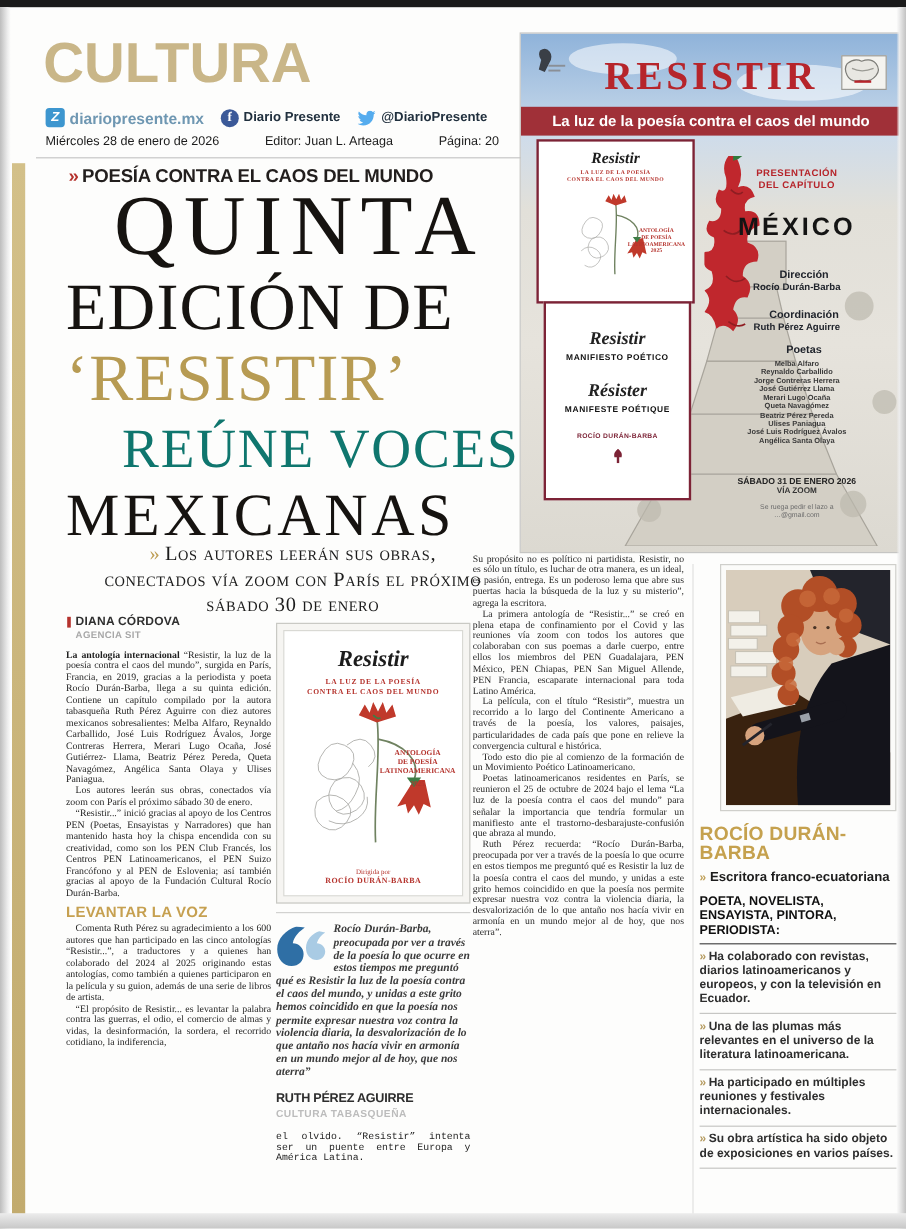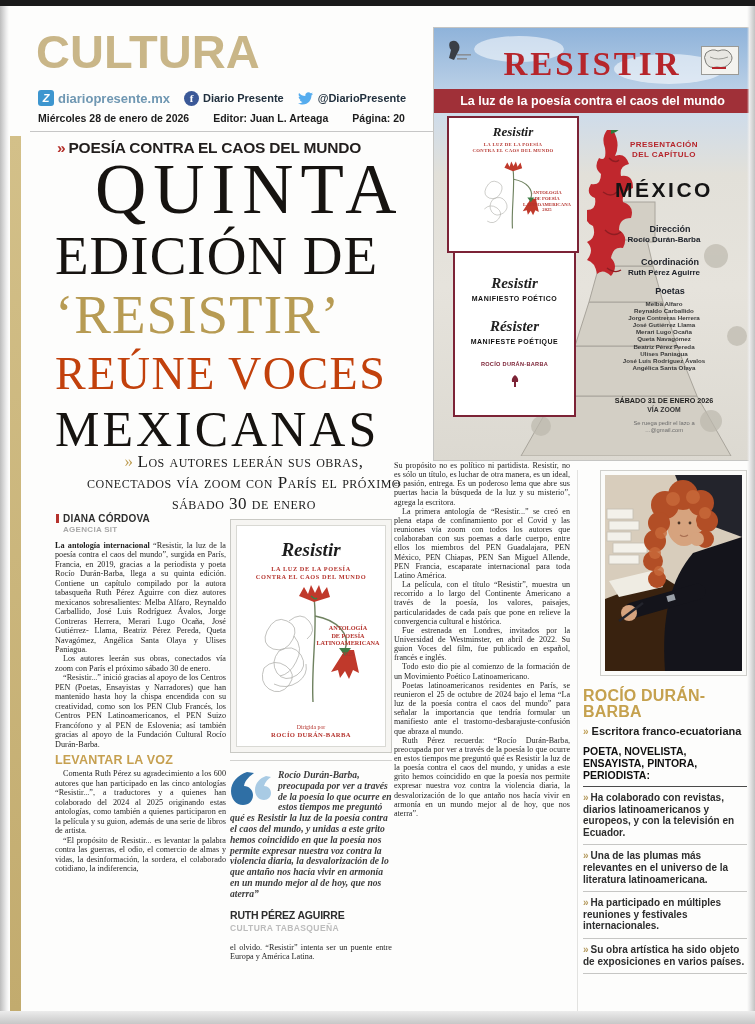--- a/index.html
+++ b/index.html
@@ -20,33 +20,33 @@
            letter-spacing:0px;color:#c9b688;}
   .social{position:absolute;left:38px;top:89px;display:flex;align-items:center;gap:14px;height:18px;}
   .social .grp{display:flex;align-items:center;gap:4px;}
   .dp-logo{width:16px;height:16px;background:#3d96cf;border-radius:3px;color:#fff;
            font-weight:800;font-style:italic;font-size:11px;display:flex;align-items:center;justify-content:center;}
   .dp-name{font-weight:700;font-size:13px;color:#6f97b2;}
   .fb-icon{width:15px;height:15px;border-radius:50%;background:#3b5998;color:#fff;font-weight:800;
            font-size:11px;display:flex;align-items:center;justify-content:center;font-family:"Liberation Serif",serif;}
   .soc-label{font-weight:800;font-size:11px;color:#21303e;}
   .tw-icon{width:16px;height:14px;display:flex;align-items:center;}
-  .dateline{position:absolute;left:38px;top:112px;display:flex;gap:24px;font-size:10.5px;
-            font-weight:700;color:#1c1c1c;}
+  .dateline{position:absolute;left:38px;top:112px;display:flex;gap:38px;font-size:10.5px;
+            font-weight:400;color:#1c1c1c;}
   .mastrule{position:absolute;left:30px;top:131px;width:716px;height:1px;background:#c6c6c6;}
   
   .kicker{position:absolute;left:57px;top:139px;font-size:15.5px;font-weight:800;color:#221e1d;
           letter-spacing:-0.2px;}
   .kicker .chev{color:#b5322d;margin-right:3px;}
   .headline{position:absolute;left:55px;top:156px;width:378px;font-family:"Liberation Serif",serif;
             color:#161310;}
   .hl1{font-size:71px;line-height:0.94;letter-spacing:7px;margin-left:40px;}
   .hl2{font-size:55px;line-height:1.0;letter-spacing:1px;margin-top:5px;}
   .hl3{font-size:55px;line-height:1.0;letter-spacing:1px;margin-top:4px;color:#b79b53;}
-  .hl4{font-size:46px;line-height:1.0;letter-spacing:1.5px;margin-top:9px;color:#c2410c;}
+  .hl4{font-size:46px;line-height:1.0;letter-spacing:1.5px;margin-top:9px;color:#0f766e;text-align:right;}
   .hl5{font-size:50px;line-height:1.0;letter-spacing:3px;margin-top:7px;}
   .subhead{position:absolute;left:55px;top:451px;width:378px;text-align:center;
            font-family:"Liberation Serif",serif;font-variant:small-caps;font-weight:400;
            font-size:17px;line-height:21px;color:#1b1b1b;letter-spacing:0.5px;}
   .subhead .chev{color:#bf9f56;margin-right:4px;}
   .byline{position:absolute;left:56px;top:513px;display:flex;gap:4px;}
   .byline .bar{width:3px;height:9px;background:#b5322d;margin-top:1px;}
   .by-name{font-size:10px;font-weight:700;color:#2f2f2f;letter-spacing:0.2px;}
   .by-agency{font-size:8px;font-weight:700;color:#a8a8a8;letter-spacing:0.3px;margin-top:1px;}
   
@@ -78,21 +78,21 @@
              font-family:"Liberation Serif",serif;}
   .cv-credit .c1{font-size:5.8px;}
   .cv-credit .c2{font-size:6.6px;font-weight:700;letter-spacing:0.4px;margin-top:1px;}
   .q-rule{margin-top:7px;border-top:1px solid #d2d2d0;}
   .quote{margin-top:9px;}
   .q-icon{float:left;margin:2px 6px 2px 0;}
   .q-text{font-family:"Liberation Serif",serif;font-style:italic;font-weight:700;
           font-size:9.6px;line-height:10.8px;color:#3c3c3c;text-align:left;}
   .q-author{margin-top:9px;font-size:10.5px;font-weight:800;color:#2d2d2d;letter-spacing:-0.2px;}
   .q-role{margin-top:2px;font-size:8.5px;font-weight:700;color:#bcbcbc;letter-spacing:0.4px;}
-  .q-cont{margin-top:10px;width:162px;}
+  .q-cont{margin-top:10px;width:162px;font-family:Liberation Mono, monospace;}
   
   .poster{position:absolute;left:433px;top:27px;width:317px;height:432px;overflow:hidden;
           border:1px solid #c5c5c3;
           background:linear-gradient(180deg,#8fb3da 0%,#b9cfe6 14%,#cfdcea 20%,#e2e0d9 34%,#e6e3dc 60%,#dcd9d1 100%);}
   .p-cloud{position:absolute;border-radius:50%;background:rgba(255,255,255,0.55);}
   .p-title{position:absolute;left:0;right:0;top:18px;text-align:center;
            font-family:"Liberation Serif",serif;font-size:33px;font-weight:800;
            color:#b6252b;letter-spacing:3px;}
   .p-band{position:absolute;left:0;right:0;top:61px;height:24px;background:#a03038;
           color:#fff;font-size:12.5px;font-weight:700;text-align:center;line-height:24px;}
@@ -191,21 +191,21 @@
       <div class="by-agency">AGENCIA SIT</div>
     </div>
   </div>
 
   <div class="col1 bodytext">
     <p class="flush"><span class="lead">La antología internacional</span><span> “Resistir, la luz de la poesía contra el caos del mundo”, surgida en París, Francia, en 2019, gracias a la periodista y poeta Rocío Durán-Barba, llega a su quinta edición. Contiene un capítulo compilado por la autora tabasqueña Ruth Pérez Aguirre con diez autores mexicanos sobresalientes: Melba Alfaro, Reynaldo Carballido, José Luis Rodríguez Ávalos, Jorge Contreras Herrera, Merari Lugo Ocaña, José Gutiérrez- Llama, Beatriz Pérez Pereda, Queta Navagómez, Angélica Santa Olaya y Ulises Paniagua.</span></p>
     <p>Los autores leerán sus obras, conectados vía zoom con París el próximo sábado 30 de enero.</p>
     <p>“Resistir...” inició gracias al apoyo de los Centros PEN (Poetas, Ensayistas y Narradores) que han mantenido hasta hoy la chispa encendida con su creatividad, como son los PEN Club Francés, los Centros PEN Latinoamericanos, el PEN Suizo Francófono y al PEN de Eslovenia; así también gracias al apoyo de la Fundación Cultural Rocío Durán-Barba.</p>
     <div class="crosshead">LEVANTAR LA VOZ</div>
     <p>Comenta Ruth Pérez su agradecimiento a los 600 autores que han participado en las cinco antologías “Resistir...”, a traductores y a quienes han colaborado del 2024 al 2025 originando estas antologías, como también a quienes participaron en la película y su guion, además de una serie de libros de artista.</p>
-    <p>“El propósito de Resistir... es levantar la palabra contra las guerras, el odio, el comercio de almas y vidas, la desinformación, la sordera, el colaborado cotidiano, la indiferencia,</p>
+    <p>“El propósito de Resistir... es levantar la palabra contra las guerras, el odio, el comercio de almas y vidas, la desinformación, la sordera, el recorrido cotidiano, la indiferencia,</p>
   </div>
 
   <div class="col2">
     <div class="cover-frame">
       <div class="cover">
         <div class="cv-title">Resistir</div>
         <div class="cv-sub">
           <div>LA LUZ DE LA POESÍA</div>
           <div>CONTRA EL CAOS DEL MUNDO</div>
         </div>
@@ -253,21 +253,20 @@
     </div>
     <div class="q-cont bodytext">
       <p class="flush">el olvido. “Resistir” intenta ser un puente entre Europa y América Latina.</p>
     </div>
   </div>
 
   <div class="col3 bodytext">
     <p class="flush">Su propósito no es político ni partidista. Resistir, no es sólo un título, es luchar de otra manera, es un ideal, es pasión, entrega. Es un poderoso lema que abre sus puertas hacia la búsqueda de la luz y su misterio”, agrega la escritora.</p>
     <p>La primera antología de “Resistir...” se creó en plena etapa de confinamiento por el Covid y las reuniones vía zoom con todos los autores que colaboraban con sus poemas a darle cuerpo, entre ellos los miembros del PEN Guadalajara, PEN México, PEN Chiapas, PEN San Miguel Allende, PEN Francia, escaparate internacional para toda Latino América.</p>
     <p>La película, con el título “Resistir”, muestra un recorrido a lo largo del Continente Americano a través de la poesía, los valores, paisajes, particularidades de cada país que pone en relieve la convergencia cultural e histórica.</p>
-    <p>Fue estrenada en Londres, invitados por la Universidad de Westminster, en abril de 2022. Su guion Voces del film, fue publicado en español, francés e inglés.</p>
     <p>Todo esto dio pie al comienzo de la formación de un Movimiento Poético Latinoamericano.</p>
     <p>Poetas latinoamericanos residentes en París, se reunieron el 25 de octubre de 2024 bajo el lema “La luz de la poesía contra el caos del mundo” para señalar la importancia que tendría formular un manifiesto ante el trastorno-desbarajuste-confusión que abraza al mundo.</p>
     <p>Ruth Pérez recuerda: “Rocío Durán-Barba, preocupada por ver a través de la poesía lo que ocurre en estos tiempos me preguntó qué es Resistir la luz de la poesía contra el caos del mundo, y unidas a este grito hemos coincidido en que la poesía nos permite expresar nuestra voz contra la violencia diaria, la desvalorización de lo que antaño nos hacía vivir en armonía en un mundo mejor al de hoy, que nos aterra”.</p>
   </div>
   <div class="vdiv"></div>
 
   <div class="poster">
     <div class="p-cloud" style="left:40px;top:8px;width:90px;height:26px;"></div>
     <div class="p-cloud" style="left:180px;top:26px;width:110px;height:30px;"></div>
     <span class="p-logo-left">

